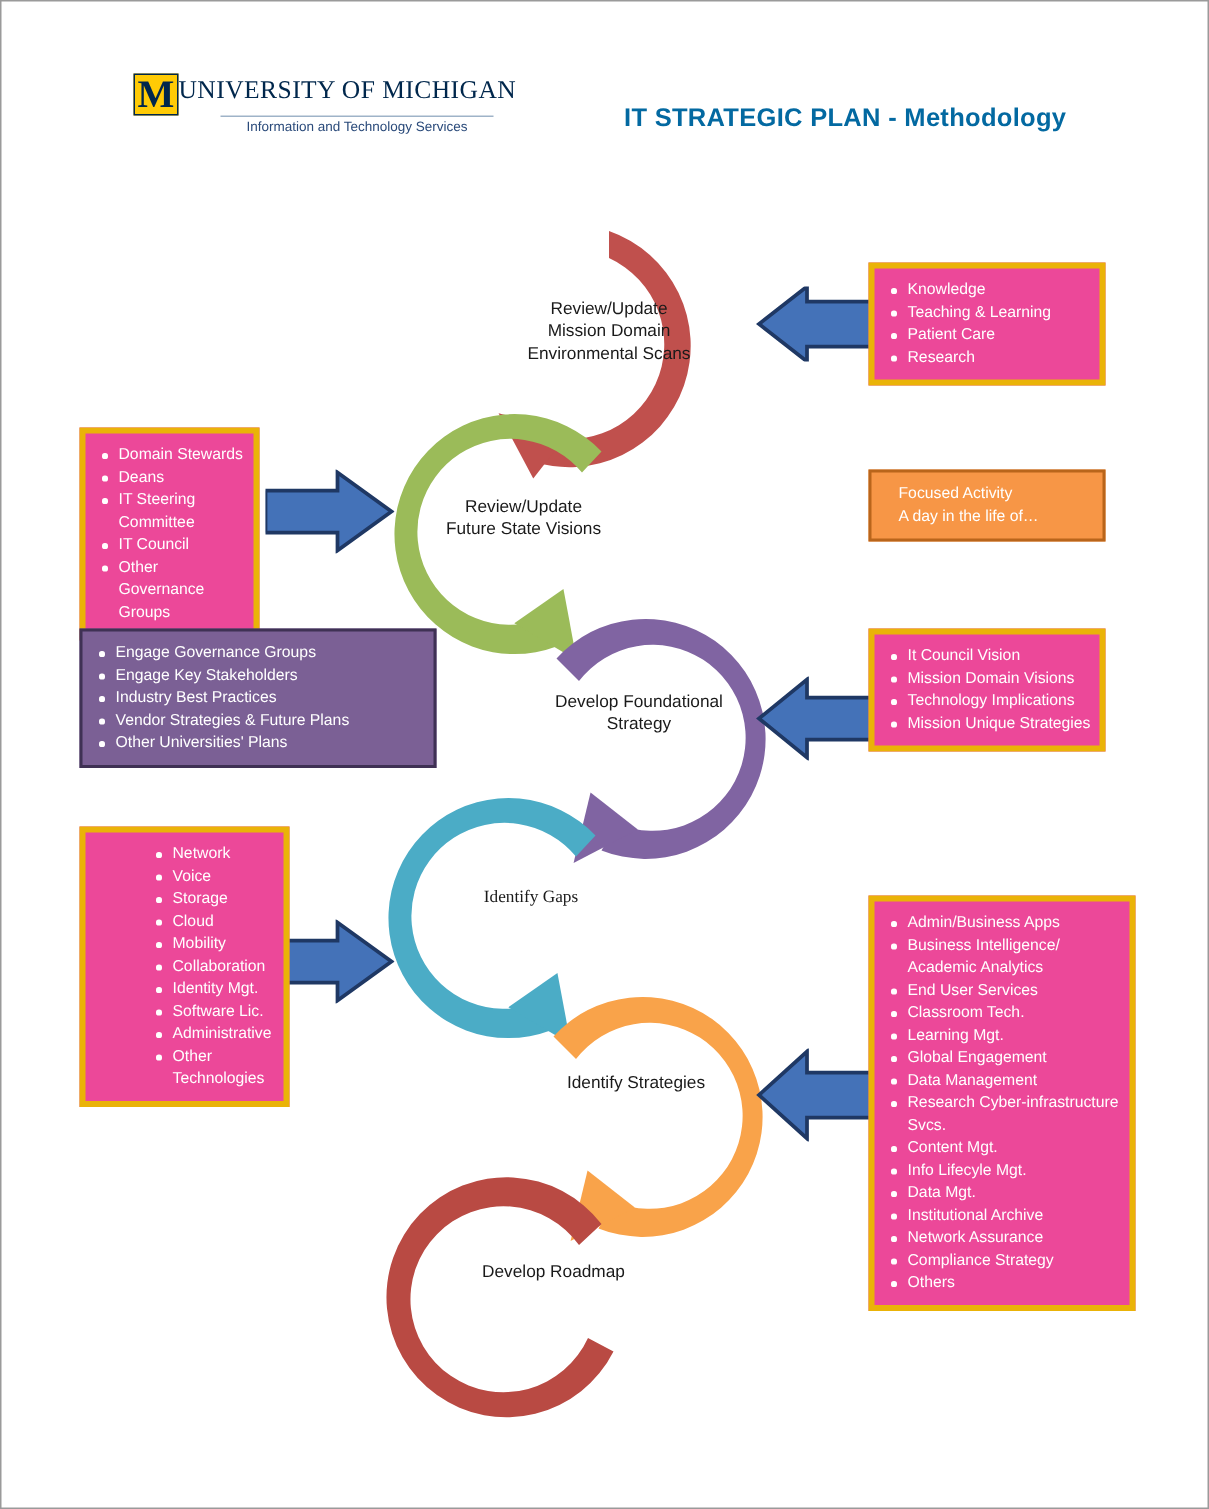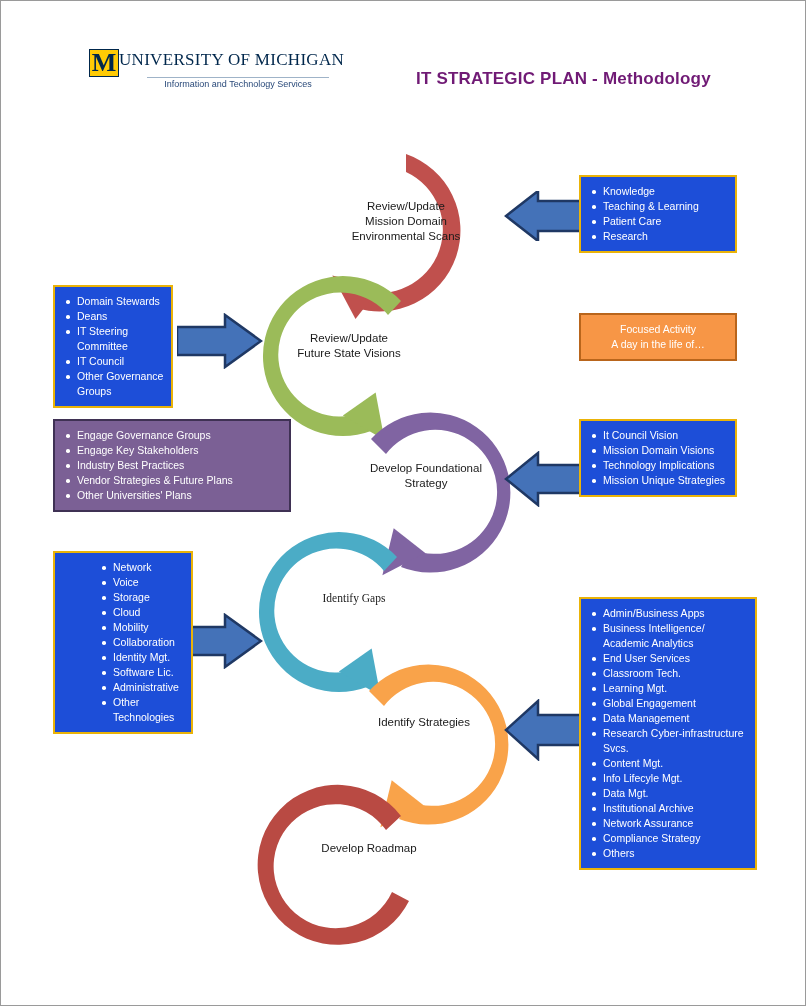--- a/index.html
+++ b/index.html
@@ -14,39 +14,39 @@
         font-family:"Liberation Serif",serif;font-weight:bold;font-size:26px;
         color:#00274C;line-height:26px;text-align:center;}
   #logo .uname{position:absolute;left:30px;top:3px;
         font-family:"Liberation Serif",serif;font-size:17px;letter-spacing:.3px;
         color:#00274C;white-space:nowrap;}
   #logo .rule{position:absolute;left:58px;top:30px;width:182px;height:1px;background:#9fb3c8;}
   #logo .sub{position:absolute;left:58px;top:32px;width:182px;text-align:center;
         font-size:9px;color:#2a4a7a;white-space:nowrap;}
 
   #title{position:absolute;left:415px;top:68px;font-size:17px;font-weight:bold;
-        color:#701a75;white-space:nowrap;letter-spacing:.2px;}
+        color:#0369a1;white-space:nowrap;letter-spacing:.2px;}
 
   
   .ring{position:absolute;}
   .ring svg{display:block;overflow:visible;}
   .ringlabel{position:absolute;text-align:center;font-size:11.5px;color:#1a1a1a;
         line-height:15px;white-space:pre-line;}
 
   
   .box{position:absolute;box-sizing:border-box;color:#fff;font-size:10.5px;
         line-height:15px;}
   .box ul{margin:0;padding:7px 6px 7px 22px;list-style:none;}
   .box li{position:relative;margin:0 0 0 0;}
   .box li::before{content:"";position:absolute;left:-11px;top:6px;width:3.5px;height:3.5px;
         border-radius:50%;background:#fff;}
-  .box.blue{background:#1d4ed8;border:2px solid #eab308;}
+  .box.blue{background:#ec4899;border:4px solid #eab308;}
   .box.purple{background:#7B6095;border:2px solid #3F3154;}
   .box.orange{background:#F79646;border:2px solid #B9651B;}
-  .box.orange .ctr{padding:7px 6px;text-align:center;line-height:15px;}
+  .box.orange .ctr{padding:7px 18px;text-align:left;line-height:15px;}
 
   
   .blockarrow{position:absolute;}
   .blockarrow svg{display:block;}
 </style>
 </head>
 <body>
 
 <div id="page">
 

